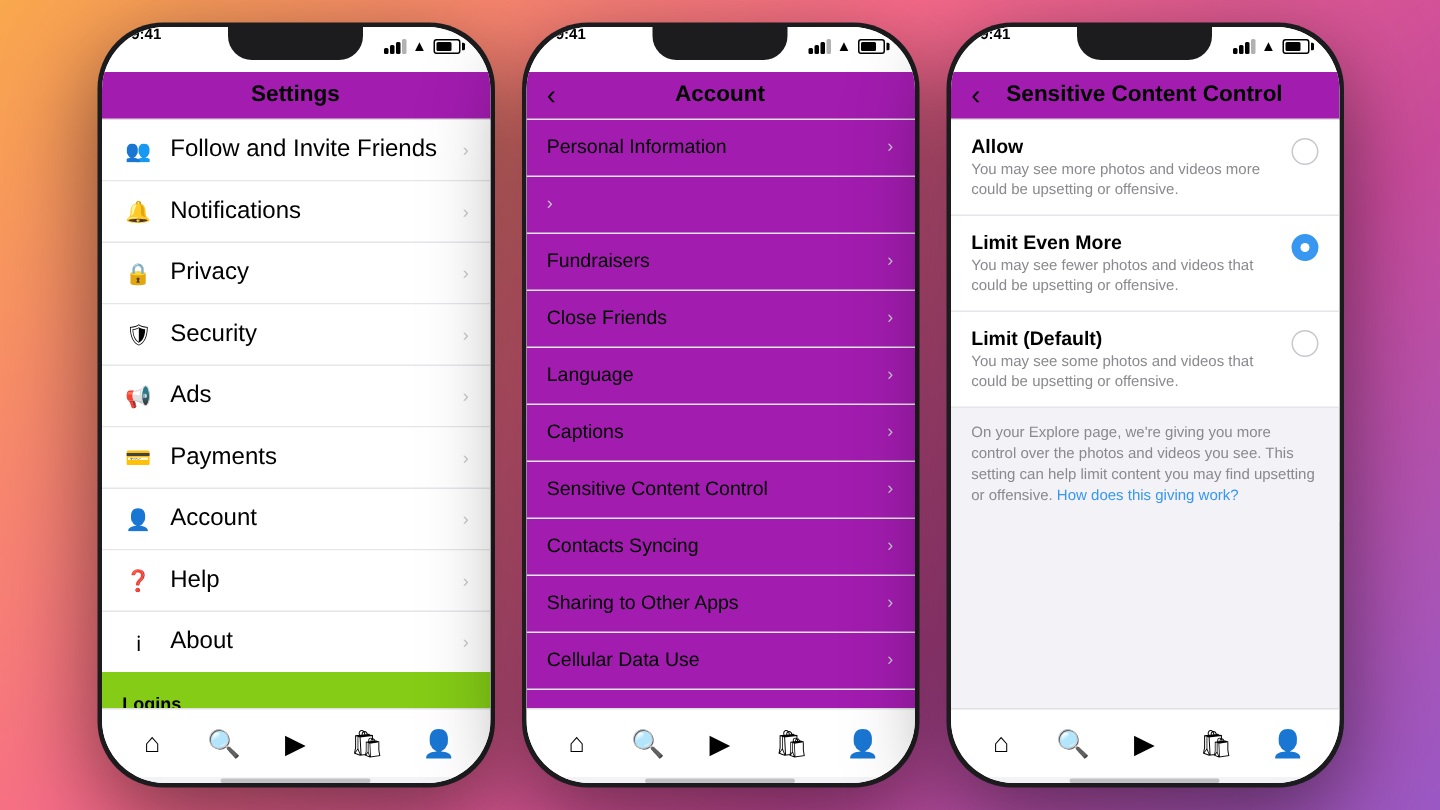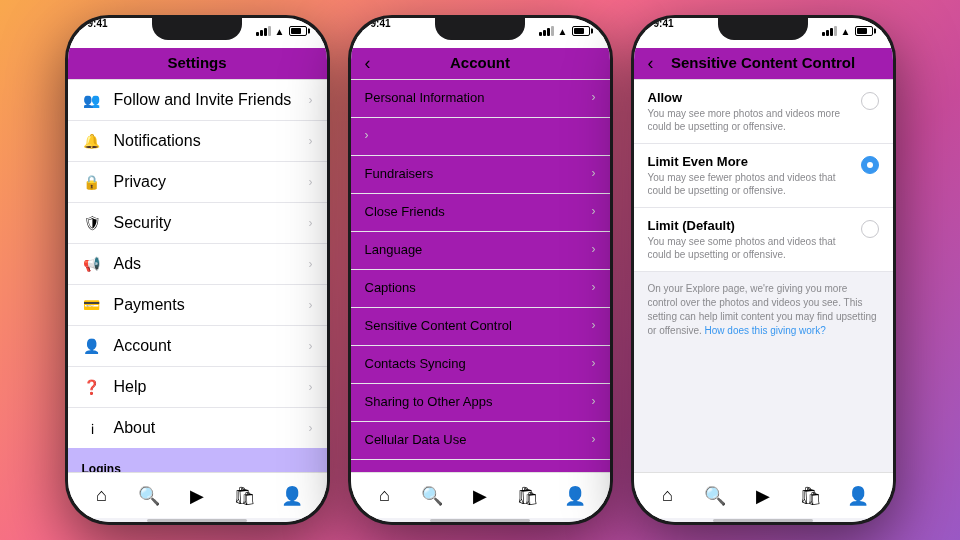--- a/index.html
+++ b/index.html
@@ -188,21 +188,21 @@
     .item-chevron {
       color: #c7c7cc;
       font-size: 12px;
     }
 
     .section-header {
       padding: 14px 14px 4px;
       font-size: 12px;
       font-weight: 700;
       color: #000;
-      background: #c4b5fd;
+      background: #84cc16;
     }
 
     
     .bottom-nav {
       height: 46px;
       background: #fff;
       border-top: 0.5px solid #e0e0e0;
       display: flex;
       align-items: center;
       justify-content: space-around;

